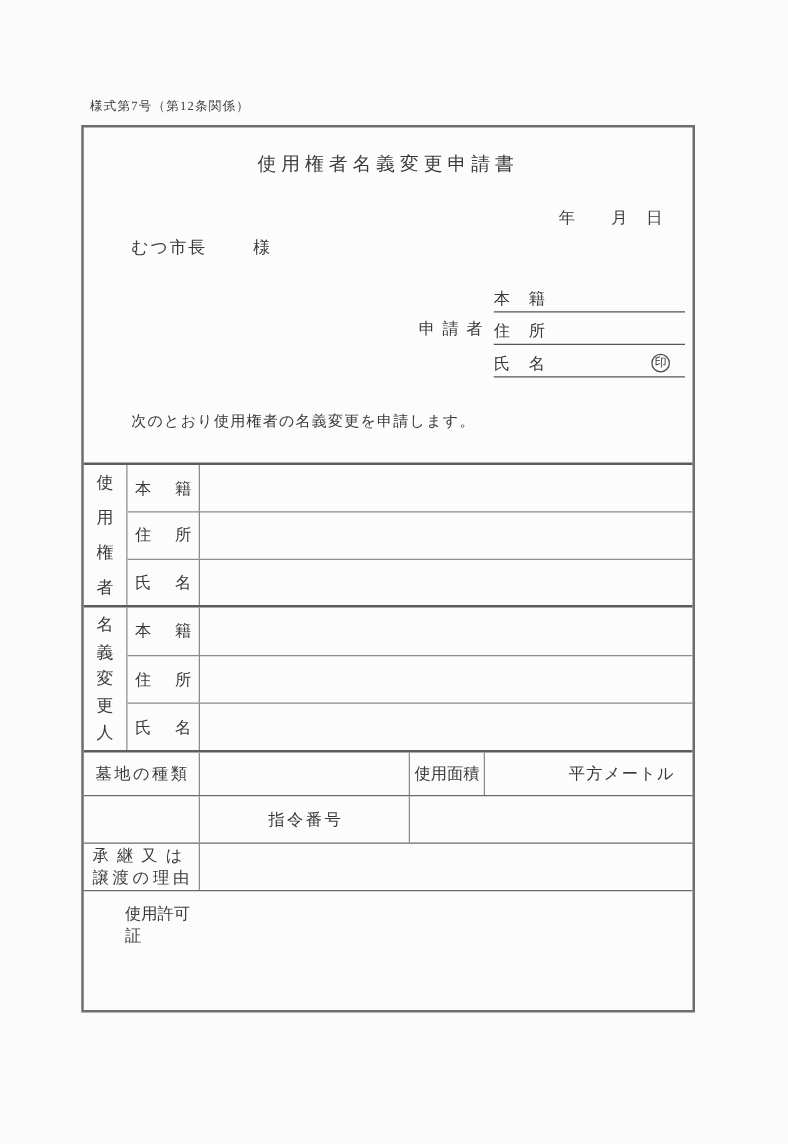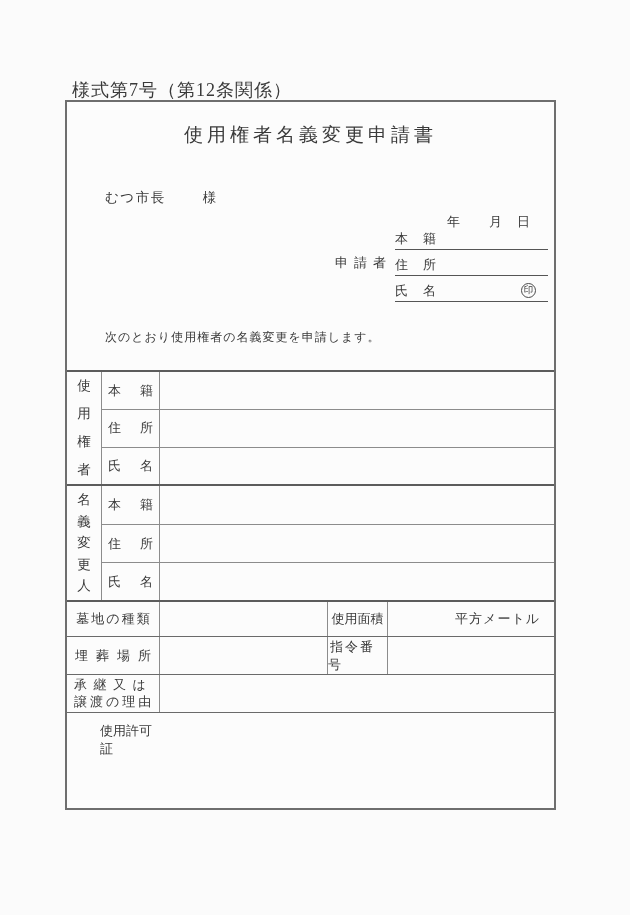--- a/index.html
+++ b/index.html
@@ -7,37 +7,37 @@
     width:630px;height:915px;
     background:#fbfbfb;
     font-family:"Liberation Serif","DejaVu Serif",serif;
     color:#3a3a3a;
     -webkit-font-smoothing:antialiased;
   }
   .sheet{position:relative;width:630px;height:915px;overflow:hidden;}
 
   .form-number{
     position:absolute;left:72px;top:78px;
-    font-size:18px;letter-spacing:1px;
+    font-size:10px;letter-spacing:1px;
   }
 
   .outer-box{
     position:absolute;left:65px;top:100px;width:491px;height:710px;
     border:2px solid #6e6e6e;box-sizing:border-box;
     background:#fcfcfc;
   }
 
   
   .doc-title{
     position:absolute;top:20px;left:0;width:100%;
-    text-align:center;font-size:19px;letter-spacing:4px;
+    text-align:center;font-size:15px;letter-spacing:4px;
   }
   .date-line{
     position:absolute;top:63px;right:23px;
-    font-size:13px;letter-spacing:1px;margin-top:48px;
+    font-size:13px;letter-spacing:1px;
   }
   .addressee-line{
     position:absolute;top:87px;left:38px;
     font-size:13.5px;
   }
   .addressee{letter-spacing:1.5px;font-family:Liberation Mono, monospace;}
   .honorific{margin-left:37px;}
 
   .applicant-block{
     position:absolute;top:122px;left:268px;
@@ -187,21 +187,20 @@
       </div>
 
       <div class="brow brow-4 row-kind">
         <div class="bcell b-label ls2">墓地の種類</div>
         <div class="bcell b-mid"></div>
         <div class="bcell b-label">使用面積</div>
         <div class="bcell right-val">平方メートル</div>
       </div>
 
       <div class="brow brow-4 row-place">
-        <div class="bcell b-label ls8">埋葬場所</div>
         <div class="bcell b-mid"></div>
         <div class="bcell b-label ls2">指令番号</div>
         <div class="bcell"></div>
       </div>
 
       <div class="brow brow-2 row-reason">
         <div class="bcell b-label reason-label">
           <span class="reason-l1">承継又は</span>
           <span class="reason-l2">譲渡の理由</span>
         </div>

